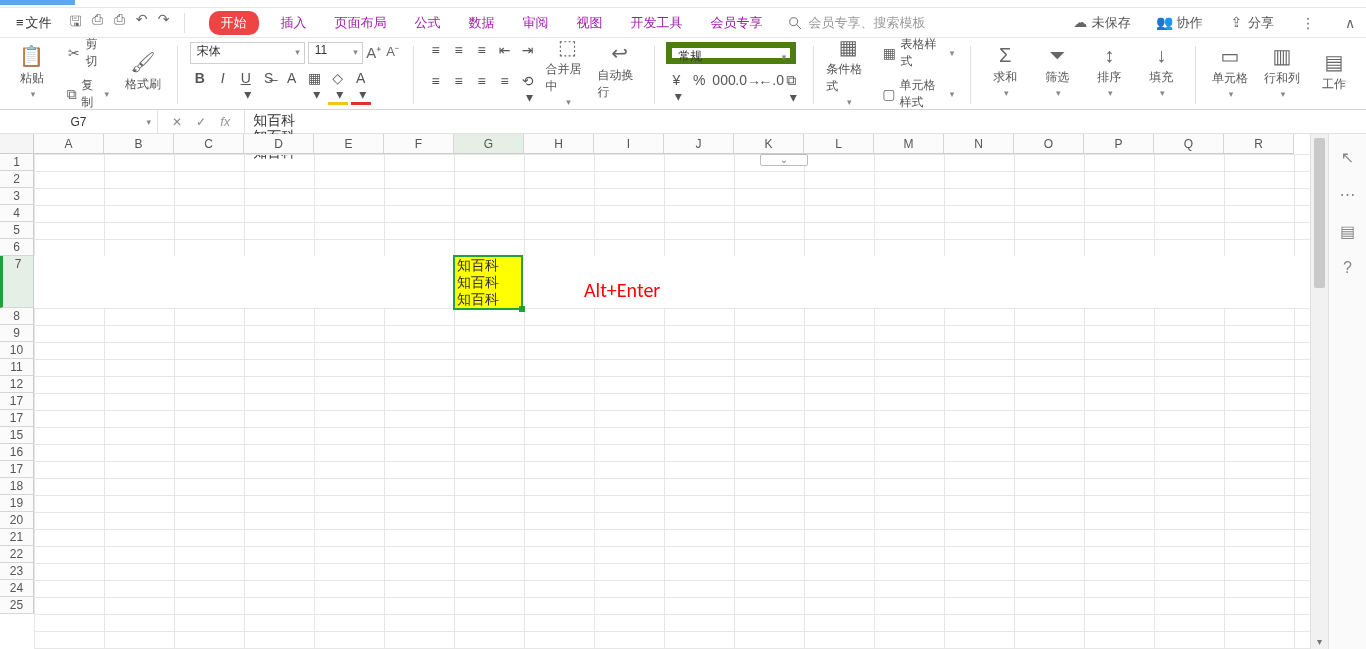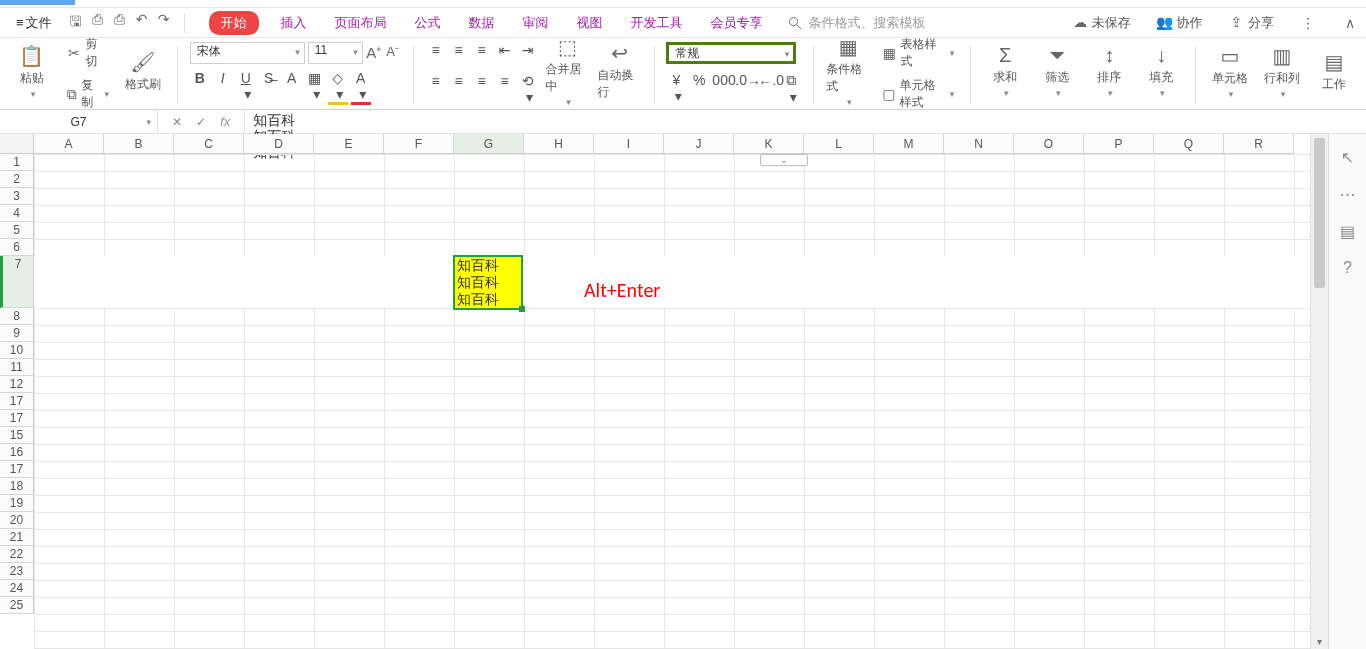--- a/index.html
+++ b/index.html
@@ -27,21 +27,21 @@
 .big-btn { display:flex; flex-direction:column; align-items:center; justify-content:center; width:44px; height:58px; font-size:12px; color:#555; gap:2px;}
 .big-btn .ic { font-size:20px; color:#666; }
 .small-btn { display:flex; align-items:center; gap:4px; font-size:12px; color:#555; padding:2px 4px; }
 .ic-sm { font-size:14px; color:#666; display:inline-block; width:16px; text-align:center; }
 .vsep { width:1px; background:#e0e0e0; margin:4px 4px; height:58px; }
 .dd { font-size:9px; color:#888; margin-left:2px; }
 .font-sel { border:1px solid #cfcfcf; height:22px; padding:0 18px 0 6px; font-size:12px; position:relative; width:115px; }
 .font-sel .dd{ position:absolute; right:4px; top:4px;}
 .size-sel { border:1px solid #cfcfcf; height:22px; padding:0 18px 0 6px; font-size:12px; position:relative; width:55px; }
 .size-sel .dd{ position:absolute; right:4px; top:4px;}
-.fmt-sel { border:3px solid #4d7c0f; height:22px; padding:0 26px 0 6px; font-size:12px; position:relative; width:130px;}
+.fmt-sel { border:6px solid #4d7c0f; height:22px; padding:0 26px 0 6px; font-size:12px; position:relative; width:130px;}
 .fmt-sel .dd{ position:absolute; right:4px; top:4px;}
 .icon-row span { width:20px; text-align:center; font-size:14px; color:#555; display:inline-block; }
 .color-underline { border-bottom:3px solid #e03030; }
 .color-underline.y { border-bottom-color:#f2c318; }
 
 .namebox-row { height:24px; border-bottom:1px solid #e2e2e2; display:flex; align-items:stretch; }
 .namebox { width:158px; border-right:1px solid #e2e2e2; display:flex; align-items:center; justify-content:center; font-size:12px; position:relative;}
 .namebox .dd { position:absolute; right:6px; }
 .fx-ctrl { display:flex; align-items:center; gap:14px; padding:0 14px; border-right:1px solid #e2e2e2; color:#888;}
 .fx-sym { font-style:italic; color:#999; font-size:13px; }
@@ -107,21 +107,21 @@
       <span class="tab">审阅</span>
       <span class="tab">视图</span>
       <span class="tab">开发工具</span>
       <span class="tab">会员专享</span>
     </div>
   <div class="search-area">
     <svg class="icon" viewBox="0 0 24 24">
         <circle cx="10" cy="10" r="6"></circle>
         <line x1="15" y1="15" x2="21" y2="21"></line>
       </svg>
-    <span>条件格式、搜索模板</span>
+    <span>会员专享、搜索模板</span>
   </div>
   <div class="right-actions">
     <span><span class="ic-sm">☁</span> <span>未保存</span></span>
     <span><span class="ic-sm">👥</span> <span>协作</span></span>
     <span><span class="ic-sm">⇪</span> <span>分享</span></span>
     <span class="ic-sm">⋮</span>
     <span class="ic-sm">∧</span>
   </div>
 </div>
 

